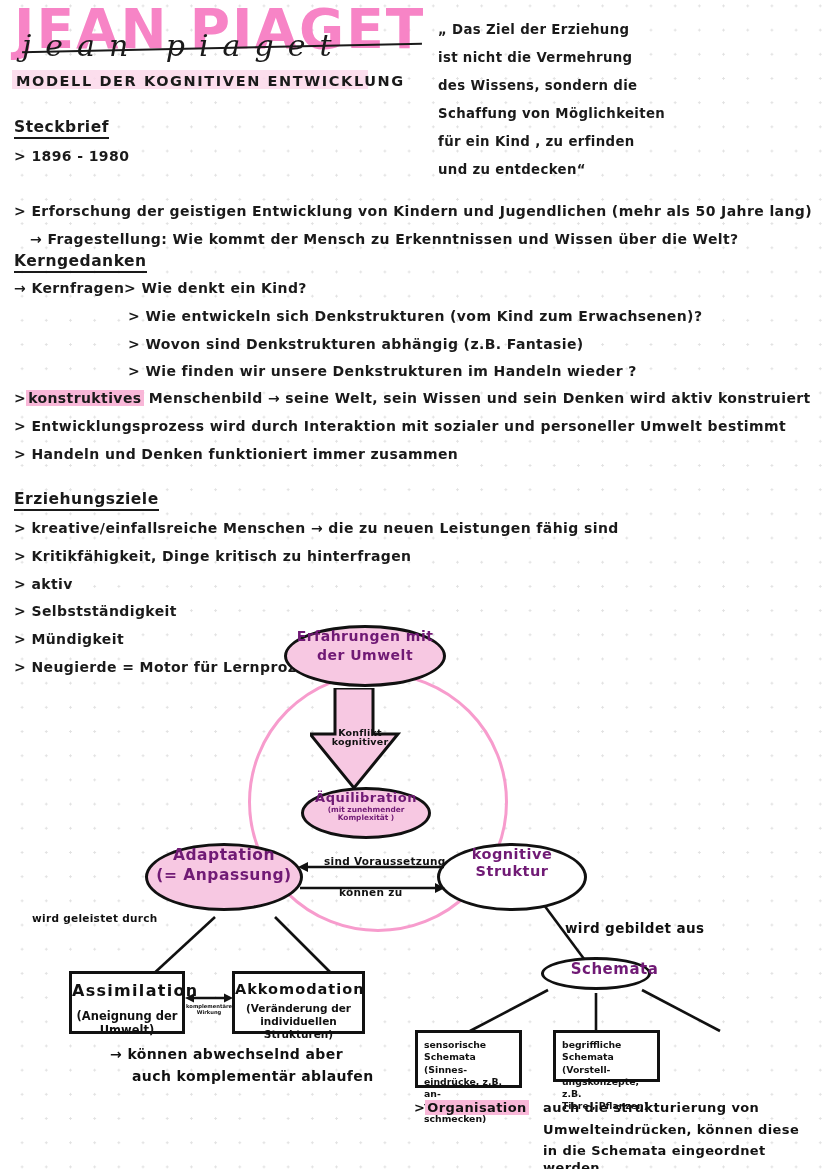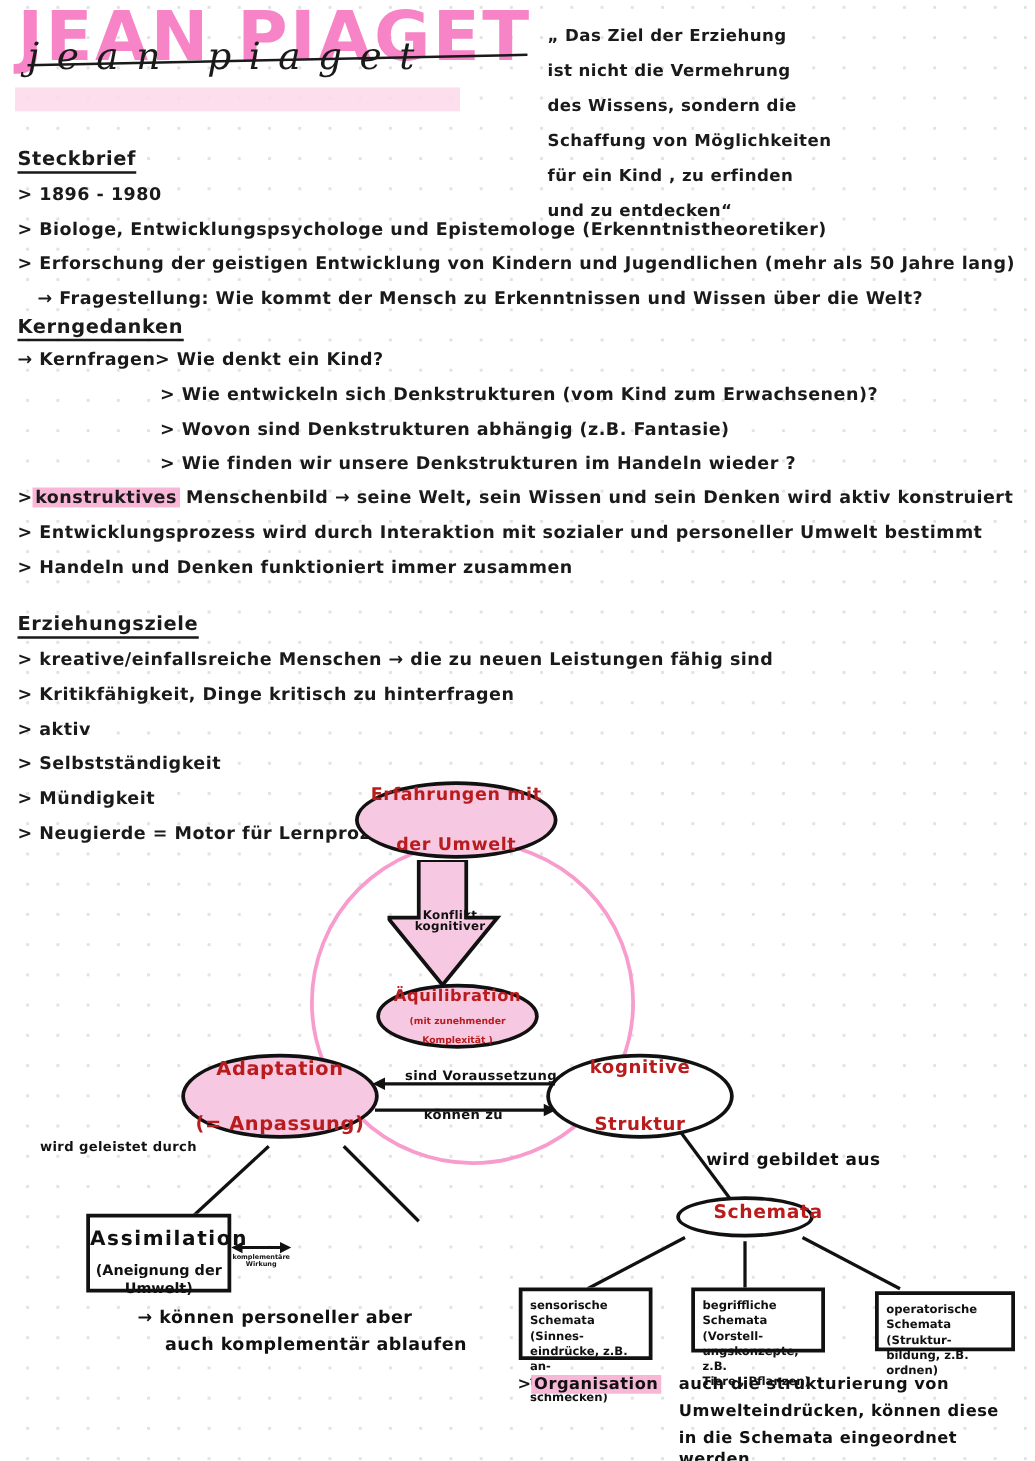--- a/index.html
+++ b/index.html
@@ -114,23 +114,23 @@
   .diagram { position: absolute; left: 0; top: 0; width: 828px; height: 1169px; }
 
   .ellipse {
     position: absolute;
     border: 3px solid #111;
     border-radius: 50%;
     box-sizing: border-box;
     display: flex;
     flex-direction: column;
     align-items: center;
-    justify-content: space-between;
-    text-align: center;
-    color: #b91c1c;
+    justify-content: flex-start;
+    text-align: center;
+    color: #701a75;
   }
   .ellipse.pink { background: #f7c8e2; }
   .ellipse.white { background: #ffffff; }
 
   .e-title { font-weight: 700; letter-spacing: .5px; }
   .e-sub { font-weight: 700; line-height: 1.05; }
 
   .box {
     position: absolute;
     border: 3px solid #111;
@@ -223,31 +223,31 @@
 </style>
 </head>
 <body>
 
 <div id="page">
 
   <div class="subtitle-hl"></div>
   <div class="title-big">JEAN PIAGET</div>
   <div class="title-script">jean piaget</div>
   <div class="title-strike"></div>
+  <div class="subtitle">MODELL DER KOGNITIVEN ENTWICKLUNG</div>
 
   <div class="quote-line" style="top:22px">„ Das Ziel der Erziehung</div>
   <div class="quote-line" style="top:50px">ist nicht die Vermehrung</div>
   <div class="quote-line" style="top:78px">des Wissens, sondern die</div>
   <div class="quote-line" style="top:106px">Schaffung von Möglichkeiten</div>
   <div class="quote-line" style="top:134px">für ein Kind , zu erfinden</div>
   <div class="quote-line" style="top:162px">und zu entdecken“</div>
 
   <div class="sec-head" style="top:118px">Steckbrief</div>
   <div class="bullet" style="left:14px; top:148px">&gt; 1896 - 1980</div>
-  <div class="bullet" style="left:14px; top:176px">&gt; Biologe, Entwicklungspsychologe und Epistemologe (Erkenntnistheoretiker)</div>
   <div class="bullet" style="left:14px; top:203px">&gt; Erforschung der geistigen Entwicklung von Kindern und Jugendlichen (mehr als 50 Jahre lang)</div>
   <div class="bullet" style="left:30px; top:231px">→ Fragestellung: Wie kommt der Mensch zu Erkenntnissen und Wissen über die Welt?</div>
 
   <div class="sec-head" style="top:252px">Kerngedanken</div>
   <div class="bullet" style="left:14px; top:280px">→ Kernfragen</div>
   <div class="bullet" style="left:124px; top:280px">&gt; Wie denkt ein Kind?</div>
   <div class="bullet" style="left:128px; top:308px">&gt; Wie entwickeln sich Denkstrukturen (vom Kind zum Erwachsenen)?</div>
   <div class="bullet" style="left:128px; top:336px">&gt; Wovon sind Denkstrukturen abhängig (z.B. Fantasie)</div>
   <div class="bullet" style="left:128px; top:363px">&gt; Wie finden wir unsere Denkstrukturen im Handeln wieder ?</div>
 
@@ -310,29 +310,35 @@
       <line x1="215" y1="12" x2="275" y2="72" stroke="#111" stroke-width="2.6"></line>
     </svg>
     <div class="label-sm" style="left:32px; top:912px;">wird geleistet durch</div>
 
     <div class="box" style="left:69px; top:971px; width:116px; height:63px;">
       <div class="box-title">Assimilation</div>
       <div class="box-sub">(Aneignung der</div>
       <div class="box-sub" style="margin-top:0;">Umwelt)</div>
     </div>
 
+    <div class="box" style="left:232px; top:971px; width:133px; height:63px;">
+      <div class="box-title" style="font-size:14.5px; letter-spacing:1px;">Akkomodation</div>
+      <div class="box-sub" style="margin-top:5px; font-size:10.5px;">(Veränderung der</div>
+      <div class="box-sub" style="margin-top:0; font-size:10.5px;">individuellen</div>
+      <div class="box-sub" style="margin-top:0; font-size:10.5px;">Strukturen)</div>
+    </div>
 
     <svg style="position:absolute; left:185px; top:991px;" width="48" height="14">
       <line x1="6" y1="7" x2="42" y2="7" stroke="#111" stroke-width="2.4"></line>
       <polygon points="0,7 9,2.5 9,11.5" fill="#111"></polygon>
       <polygon points="48,7 39,2.5 39,11.5" fill="#111"></polygon>
     </svg>
     <div class="label-tiny" style="left:184px; top:1004px; width:50px;">komplementäre Wirkung</div>
 
-    <div class="foot-line" style="left:110px; top:1046px;">→ können personeller aber</div>
+    <div class="foot-line" style="left:110px; top:1046px;">→ können abwechselnd aber</div>
     <div class="foot-line" style="left:132px; top:1068px;">auch komplementär ablaufen</div>
 
     <svg style="position:absolute; left:520px; top:905px;" width="120" height="70">
       <line x1="24" y1="0" x2="70" y2="62" stroke="#111" stroke-width="2.6"></line>
     </svg>
     <div class="label-md" style="left:565px; top:920px;">wird gebildet aus</div>
 
     <div class="ellipse white" style="left:541px; top:957px; width:110px; height:33px;">
       <div class="e-title" style="font-size:15px;margin-left:37px;">Schemata</div>
     </div>
@@ -351,25 +357,20 @@
       <div>schmecken)</div>
     </div>
 
     <div class="sbox" style="left:553px; top:1030px; width:107px; height:52px;">
       <div>begriffliche</div>
       <div>Schemata (Vorstell-</div>
       <div>ungskonzepte, z.B.</div>
       <div>Tiere , Pflanzen)</div>
     </div>
 
-    <div class="sbox" style="left:700px; top:1033px; width:112px; height:48px;">
-      <div>operatorische</div>
-      <div>Schemata (Struktur-</div>
-      <div>bildung, z.B. ordnen)</div>
-    </div>
 
     <div class="org-line" style="left:414px; top:1100px;">
       <span>&gt;</span><span class="hl-pink">Organisation</span>
     </div>
     <div class="org-line" style="left:543px; top:1100px;">auch  die  strukturierung  von</div>
     <div class="org-line" style="left:543px; top:1122px;">Umwelteindrücken, können diese</div>
     <div class="org-line" style="left:543px; top:1143px;">in die Schemata eingeordnet</div>
     <div class="org-line" style="left:543px; top:1160px;">werden</div>
 
   </div>

